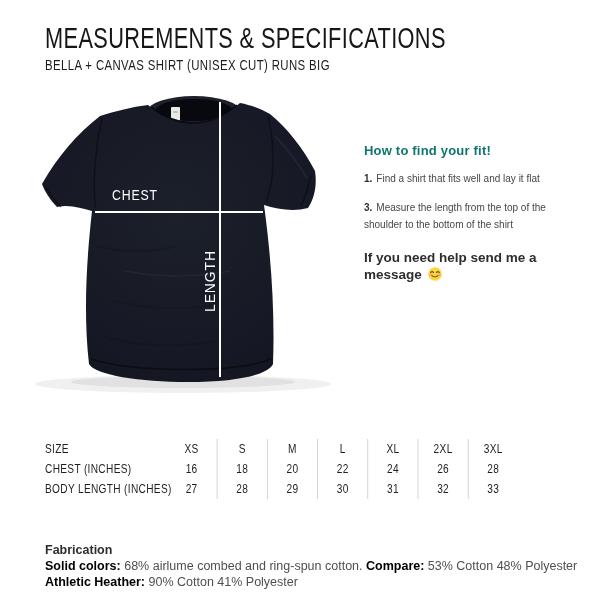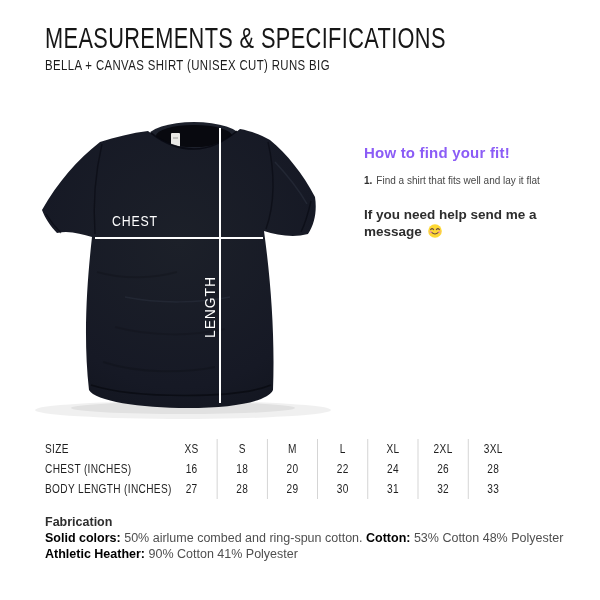--- a/index.html
+++ b/index.html
@@ -14,43 +14,43 @@
     white-space:nowrap;transform:scaleX(.75);transform-origin:0 0;
     letter-spacing:.5px;
   }
   .subtitle{
     position:absolute;left:45px;top:57px;margin:0;
     font-size:15px;font-weight:normal;color:#1c1c1c;line-height:1;
     white-space:nowrap;transform:scaleX(.76);transform-origin:0 0;
     letter-spacing:.5px;
   }
   
-  .shirt-wrap{position:absolute;left:25px;top:122px;width:322px;height:300px;}
+  .shirt-wrap{position:absolute;left:25px;top:96px;width:322px;height:300px;}
   
   .fit-guide{position:absolute;left:364px;top:144px;width:214px;color:#474747;}
   .fit-guide h3{
-    margin:0 0 12px 0;font-size:15px;line-height:1.15;color:#8b5cf6;
+    margin:0 0 12px 0;font-size:13px;line-height:1.15;color:#0f766e;
     letter-spacing:.2px;
   }
   .step{margin:0 0 13px 0;font-size:10px;line-height:16.5px;}
   .step b{color:#2f2f2f;margin-right:4px;}
   .help{margin:16px 0 2px 0;font-size:13.5px;line-height:17px;font-weight:bold;color:#2d2d2d;}
   .emoji{vertical-align:-2px;margin-left:2px;}
   
   .size-chart{
     position:absolute;left:45px;top:439px;width:584px;
     transform:scaleX(.81);transform-origin:0 0;
     font-size:12.5px;color:#1f1f1f;letter-spacing:.4px;
   }
   .sc-row{display:grid;grid-template-columns:150px repeat(7,62px);}
   .sc-label{height:20px;line-height:20px;text-align:left;white-space:nowrap;}
   .sc-cell{height:20px;line-height:20px;text-align:center;}
   .sc-cell + .sc-cell{border-left:1px solid #cbcbcb;}
   
-  .fabrication{position:absolute;left:45px;top:514px;width:540px;font-size:12.5px;line-height:16px;color:#4f4f4f;}
+  .fabrication{position:absolute;left:45px;top:542px;width:540px;font-size:12.5px;line-height:16px;color:#4f4f4f;}
   .fabrication h4{margin:0;font-size:12.5px;line-height:16px;color:#2e2e2e;}
   .fab-line{margin:0;}
   .fab-line b{color:#000000;}
 </style>
 </head>
 <body>
 
 <div class="canvas">
 
   <h1 class="title">MEASUREMENTS &amp; SPECIFICATIONS</h1>
@@ -110,20 +110,21 @@
       <text x="179" y="196" text-anchor="middle" fill="#ffffff" font-size="15" letter-spacing="1" textLength="62" lengthAdjust="spacingAndGlyphs" transform="rotate(-90 179 185)">LENGTH</text>
     </svg>
   </div>
 
   <div class="fit-guide">
     <h3>How to find your fit!</h3>
 
     <p class="step"><b>1.</b><span>Find a shirt that fits well and lay it flat</span></p>
 
 
+    <p class="step"><b>3.</b><span>Measure the length from the top of the shoulder to the bottom of the shirt</span></p>
 
 
     <p class="help"><span>If you need help send me a message</span>
       <svg class="emoji" width="14" height="14" viewBox="0 0 14 14" aria-label="😊">
         <circle cx="7" cy="7" r="6.8" fill="#fdd835"></circle>
         <path d="M2.6,5.6 Q4.1,3.7 5.6,5.6" stroke="#6d4c41" stroke-width="1.1" fill="none" stroke-linecap="round"></path>
         <path d="M8.4,5.6 Q9.9,3.7 11.4,5.6" stroke="#6d4c41" stroke-width="1.1" fill="none" stroke-linecap="round"></path>
         <path d="M3.6,8.4 Q7,11.6 10.4,8.4" stroke="#6d4c41" stroke-width="1.1" fill="none" stroke-linecap="round"></path>
         <circle cx="2.6" cy="8" r="1.2" fill="#f48fb1" opacity="0.75"></circle>
         <circle cx="11.4" cy="8" r="1.2" fill="#f48fb1" opacity="0.75"></circle>
@@ -159,17 +160,17 @@
       <div class="sc-cell">29</div>
       <div class="sc-cell">30</div>
       <div class="sc-cell">31</div>
       <div class="sc-cell">32</div>
       <div class="sc-cell">33</div>
     </div>
   </div>
 
   <div class="fabrication">
     <h4>Fabrication</h4>
-    <p class="fab-line"><b>Solid colors:</b> <span>50% airlume combed and ring-spun cotton.</span> <b>Cotton:</b> <span>53% Cotton 48% Polyester</span></p>
+    <p class="fab-line"><b>Solid colors:</b> <span>68% airlume combed and ring-spun cotton.</span> <b>Compare:</b> <span>53% Cotton 48% Polyester</span></p>
     <p class="fab-line"><b>Athletic Heather:</b> <span>90% Cotton 41% Polyester</span></p>
   </div>
 
 </div>
 
 </body></html>

